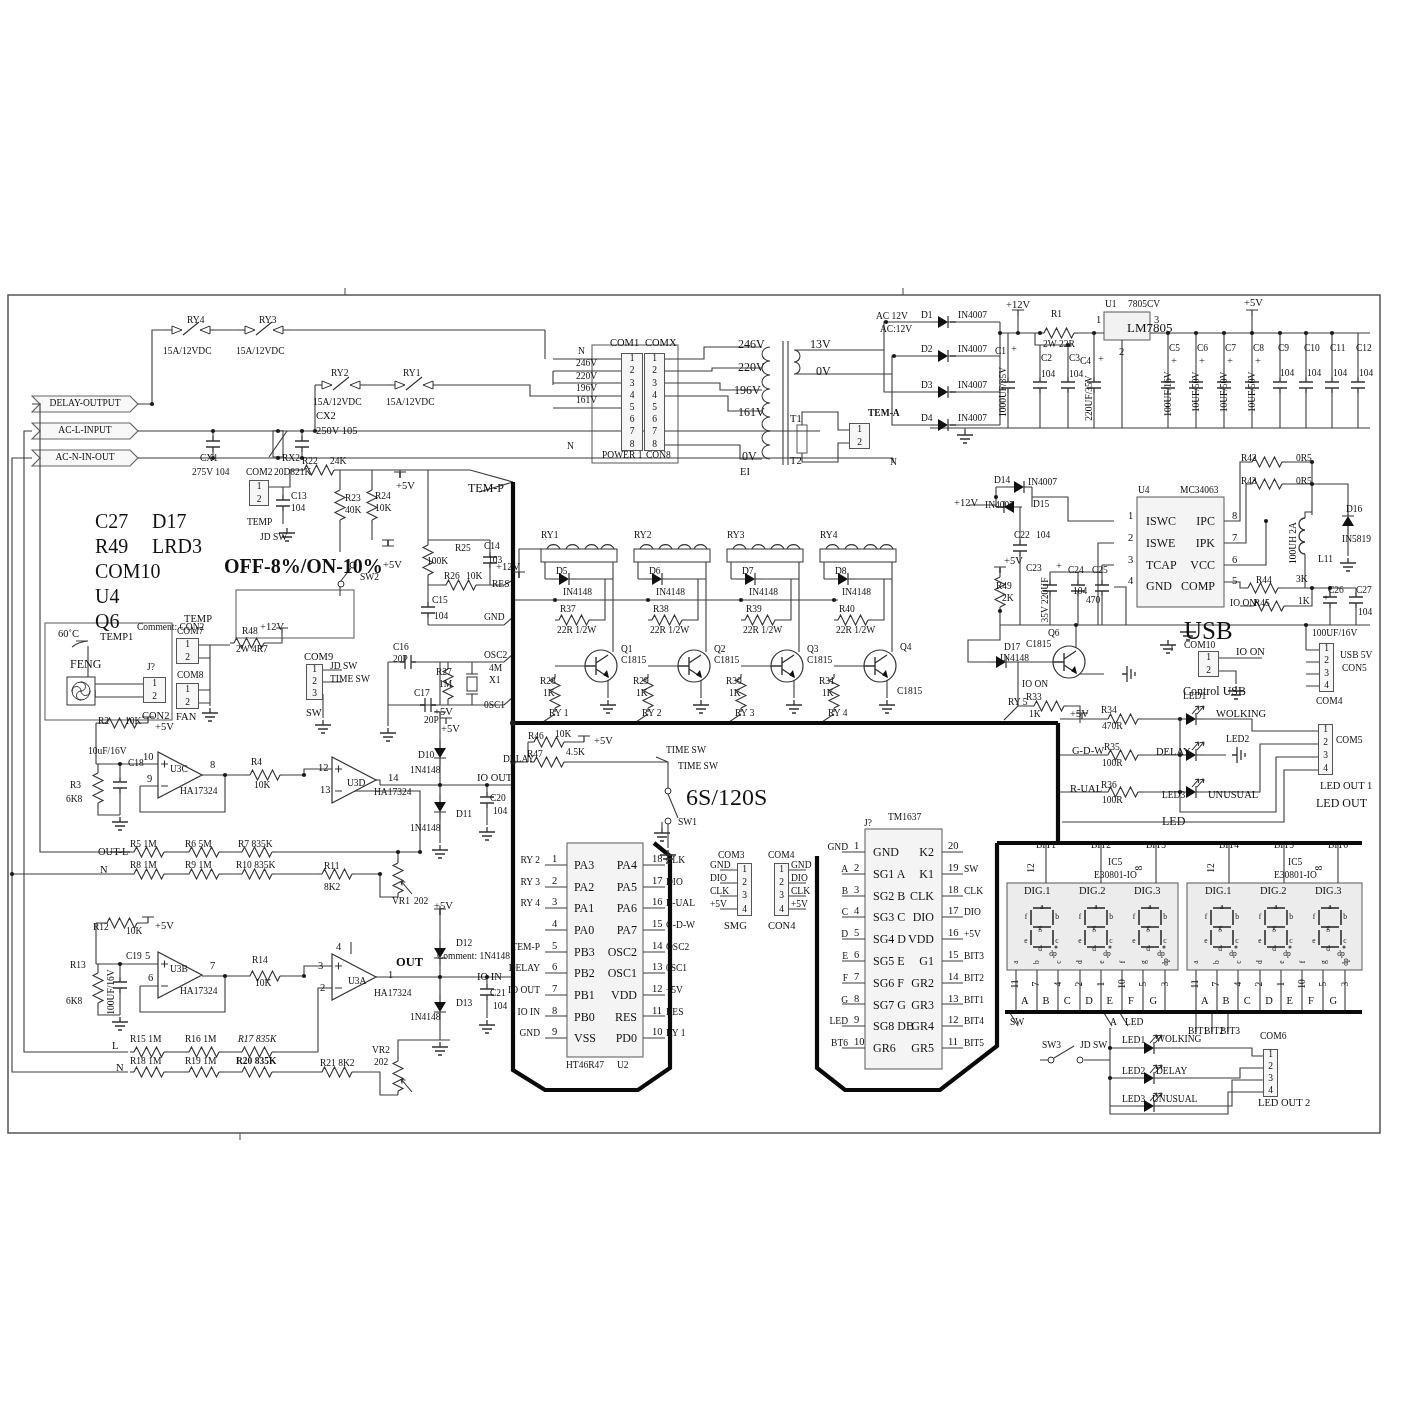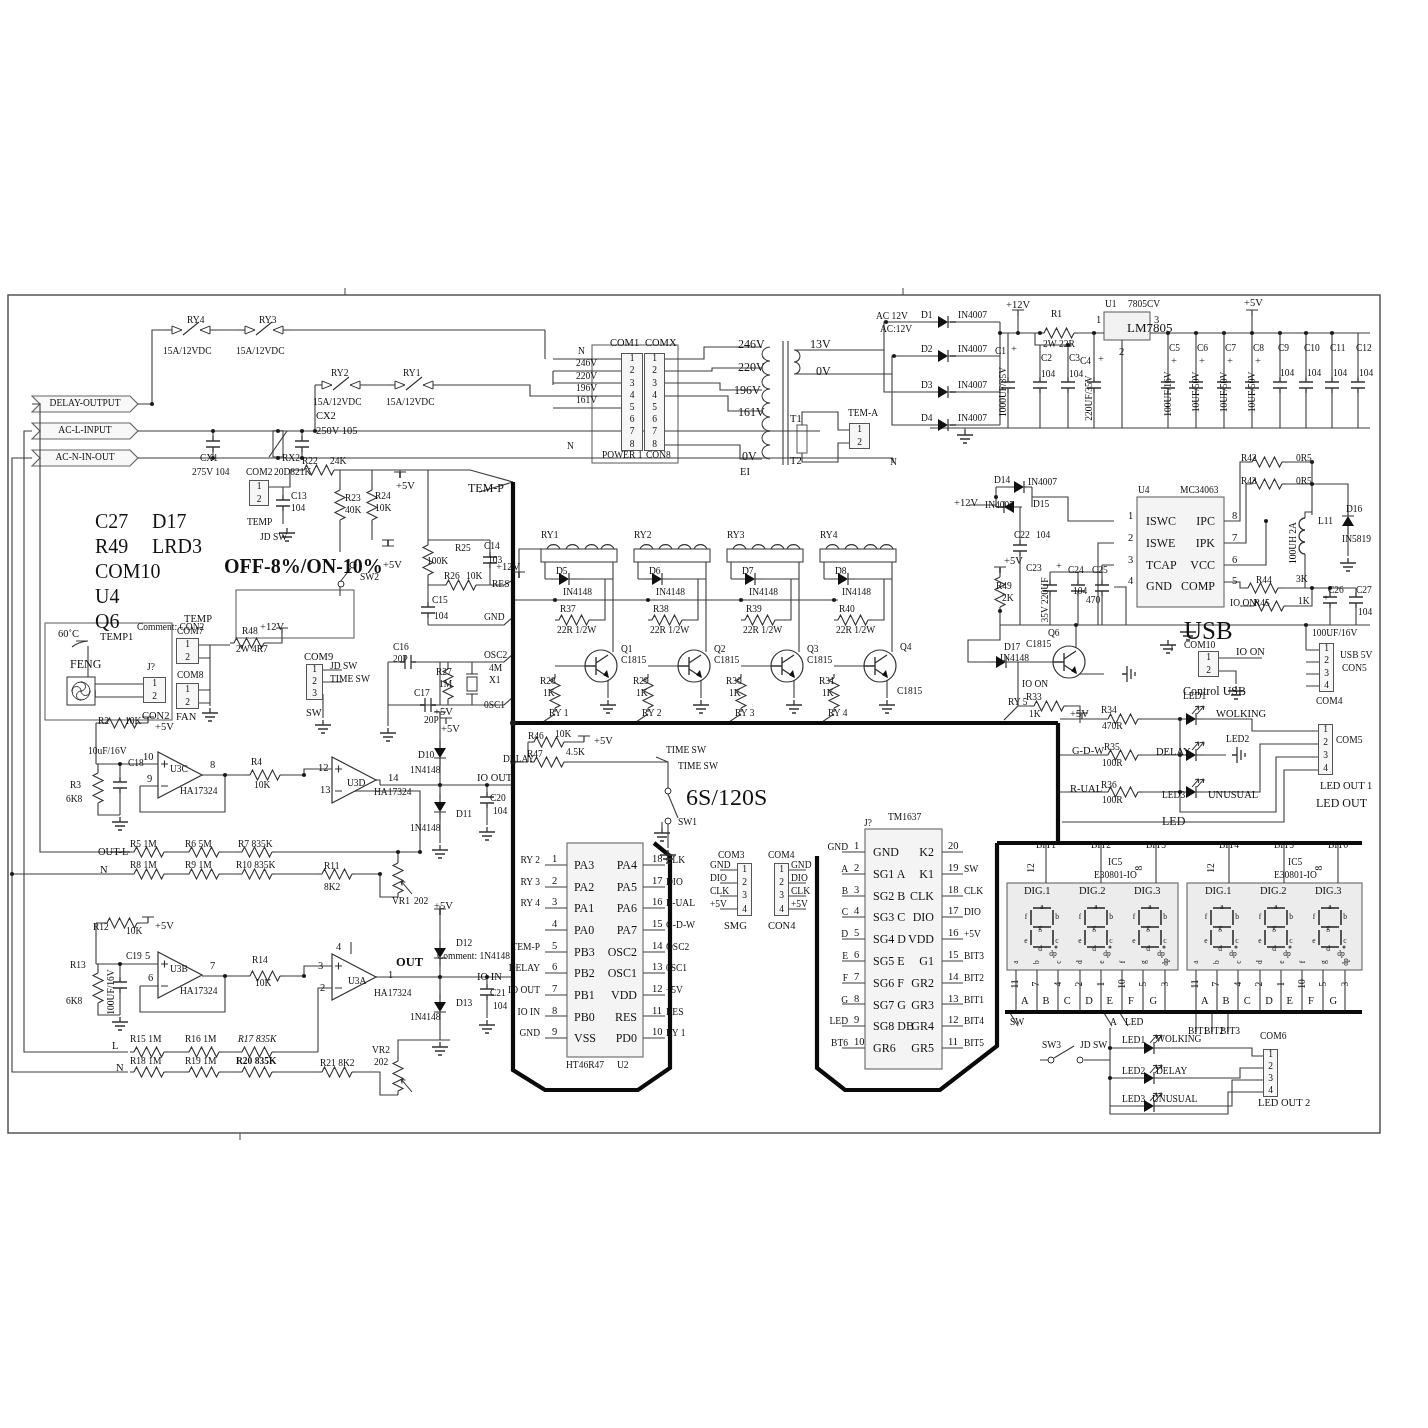--- a/index.html
+++ b/index.html
@@ -669,21 +669,21 @@
       <span class="lbl l" style="left: 738px; top: 344px; transform: translateY(-50%);">246V</span>
       <span class="lbl l" style="left: 738px; top: 367px; transform: translateY(-50%);">220V</span>
       <span class="lbl l" style="left: 734px; top: 390px; transform: translateY(-50%);">196V</span>
       <span class="lbl l" style="left: 738px; top: 412px; transform: translateY(-50%);">161V</span>
       <span class="lbl l" style="left: 742px; top: 456px; transform: translateY(-50%);">0V</span>
       <span class="lbl l" style="left: 810px; top: 344px; transform: translateY(-50%);">13V</span>
       <span class="lbl l" style="left: 816px; top: 371px; transform: translateY(-50%);">0V</span>
       <span class="lbl m" style="left: 790px; top: 419px; transform: translateY(-50%);">T1</span>
       <span class="lbl m" style="left: 790px; top: 461px; transform: translateY(-50%);">T2</span>
       <span class="lbl m" style="left: 740px; top: 472px; transform: translateY(-50%);">EI</span>
-      <span class="lbl" style="left: 848px; top: 414px; transform: translateY(-50%);">TEM-A</span>
+      <span class="lbl" style="left: 868px; top: 414px; transform: translateY(-50%); font-weight: bold;">TEM-A</span>
       <span class="lbl" style="left: 876px; top: 317px; transform: translateY(-50%);">AC 12V</span>
       <span class="lbl" style="left: 880px; top: 330px; transform: translateY(-50%);">AC:12V</span>
       <span class="lbl" style="left: 890px; top: 463px; transform: translateY(-50%);">N</span>
       <span class="lbl" style="left: 921px; top: 316px; transform: translateY(-50%);">D1</span>
       <span class="lbl" style="left: 958px; top: 316px; transform: translateY(-50%);">IN4007</span>
       <span class="lbl" style="left: 921px; top: 350px; transform: translateY(-50%);">D2</span>
       <span class="lbl" style="left: 958px; top: 350px; transform: translateY(-50%);">IN4007</span>
       <span class="lbl" style="left: 921px; top: 386px; transform: translateY(-50%);">D3</span>
       <span class="lbl" style="left: 958px; top: 386px; transform: translateY(-50%);">IN4007</span>
       <span class="lbl" style="left: 921px; top: 419px; transform: translateY(-50%);">D4</span>
@@ -735,21 +735,21 @@
       <span class="lbl m" style="left: 954px; top: 503px; transform: translateY(-50%);">+12V</span>
       <span class="lbl" style="left: 1014px; top: 536px; transform: translateY(-50%);">C22</span>
       <span class="lbl" style="left: 1036px; top: 536px; transform: translateY(-50%);">104</span>
       <span class="lbl" style="left: 1138px; top: 491px; transform: translateY(-50%);">U4</span>
       <span class="lbl" style="left: 1180px; top: 491px; transform: translateY(-50%);">MC34063</span>
       <span class="lbl" style="left: 1241px; top: 459px; transform: translateY(-50%);">R42</span>
       <span class="lbl" style="left: 1296px; top: 459px; transform: translateY(-50%);">0R5</span>
       <span class="lbl" style="left: 1241px; top: 482px; transform: translateY(-50%);">R43</span>
       <span class="lbl" style="left: 1296px; top: 482px; transform: translateY(-50%);">0R5</span>
       <span class="lbl " style="left: 1294px; top: 543px; transform: translate(-50%, -50%) rotate(-90deg);">100UH 2A</span>
-      <span class="lbl" style="left: 1318px; top: 522px; transform: translateY(-50%);">L11</span>
+      <span class="lbl" style="left: 1318px; top: 560px; transform: translateY(-50%);">L11</span>
       <span class="lbl" style="left: 1346px; top: 510px; transform: translateY(-50%);">D16</span>
       <span class="lbl" style="left: 1342px; top: 540px; transform: translateY(-50%);">IN5819</span>
       <span class="lbl" style="left: 1256px; top: 581px; transform: translateY(-50%);">R44</span>
       <span class="lbl" style="left: 1296px; top: 580px; transform: translateY(-50%);">3K</span>
       <span class="lbl" style="left: 1230px; top: 604px; transform: translateY(-50%);">IO ON</span>
       <span class="lbl" style="left: 1254px; top: 604px; transform: translateY(-50%);">R45</span>
       <span class="lbl" style="left: 1298px; top: 602px; transform: translateY(-50%);">1K</span>
       <span class="lbl" style="left: 1328px; top: 591px; transform: translateY(-50%);">C26</span>
       <span class="lbl m" style="left: 1323px; top: 598px; transform: translateY(-50%);">+</span>
       <span class="lbl" style="left: 1312px; top: 634px; transform: translateY(-50%);">100UF/16V</span>

